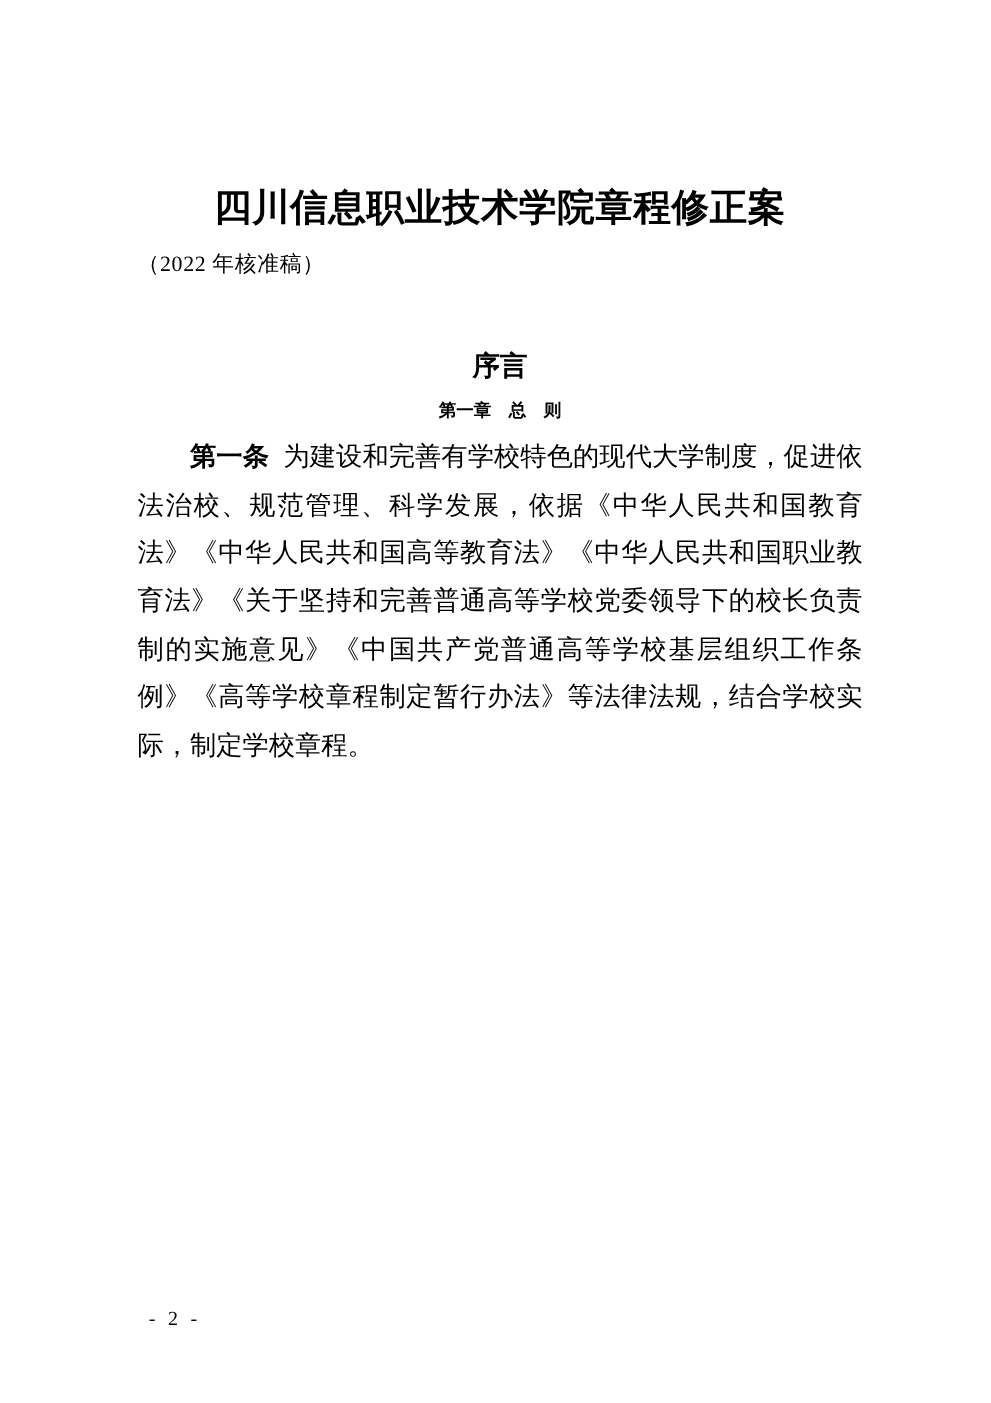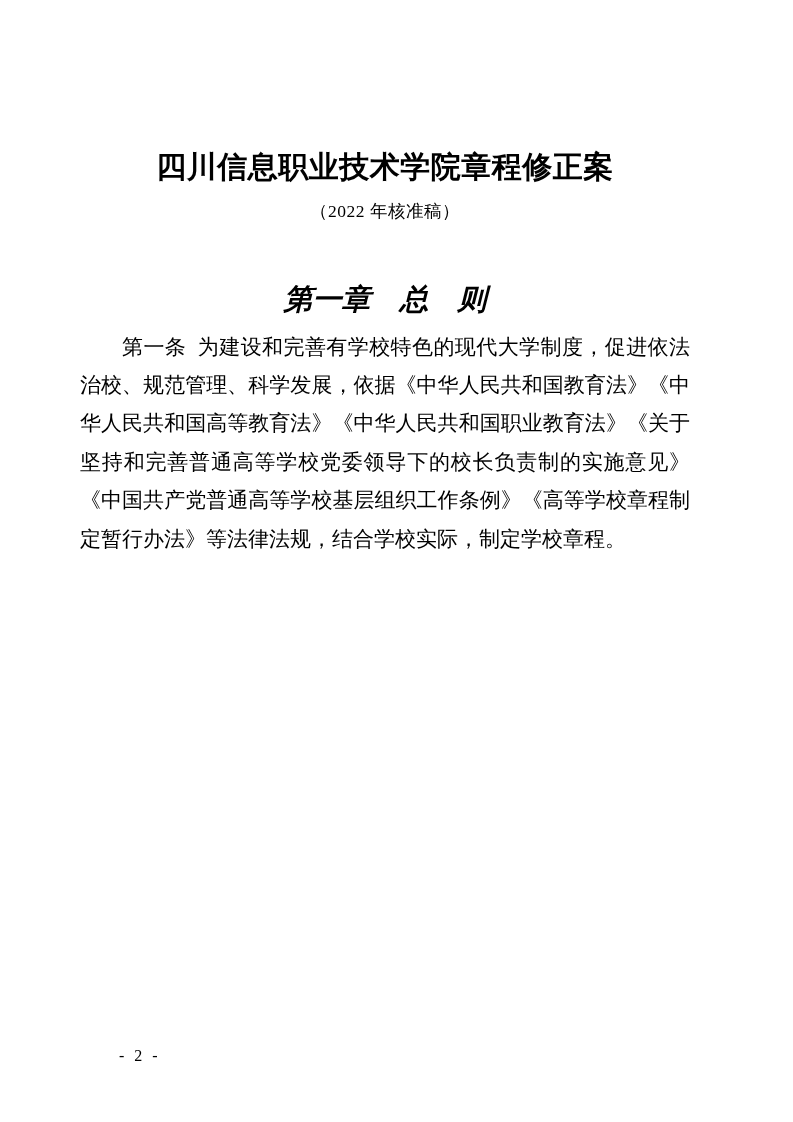--- a/index.html
+++ b/index.html
@@ -6,85 +6,85 @@
     margin: 0;
     padding: 0;
     background: #ffffff;
   }
   .page {
     position: relative;
     width: 793px;
     height: 1122px;
     background: #ffffff;
     box-sizing: border-box;
-    padding: 147px 103px 0 80px;
+    padding: 147px 103px 0 110px;
     font-family: "Liberation Serif", "DejaVu Serif", serif;
     color: #000000;
     overflow: hidden;
   }
   .doc-title {
     margin: 0 0 13px 0;
     font-family: "Liberation Sans", "DejaVu Sans", sans-serif;
     font-weight: bold;
     font-size: 30px;
     line-height: 1.3;
     text-align: center;
     letter-spacing: 0.5px;
   }
   .doc-subtitle {
     margin: 0 0 56px 0;
     font-size: 17.5px;
-    text-align: center;
+    text-align: left;
     letter-spacing: 0.5px;
   }
   .section-heading {
     margin: 0 0 11px 0;
     font-family: "Liberation Sans", "DejaVu Sans", sans-serif;
     font-weight: bold;
     font-size: 22px;
     line-height: 1.3;
     text-align: center;
   }
   .chapter-heading {
     margin: 6px 0 8px 0;
     font-family: "Liberation Sans", "DejaVu Sans", sans-serif;
     font-weight: bold;
-    font-size: 29px;
+    font-size: 14px;
     line-height: 1.4;
     text-align: center;
-    font-style: italic;
   }
   p.body-para {
     margin: 0;
     font-size: 21px;
     line-height: 38.4px;
     text-align: justify;
     text-indent: 2em;
   }
   .article-lead {
-    font-weight: normal;
+    font-weight: bold;
     margin-right: 0.55em;
   }
   .page-footer {
     position: absolute;
     left: 119px;
     bottom: 57px;
     font-size: 16px;
     letter-spacing: 3px;
   }
 </style>
 </head>
 <body>
 
 <div class="page">
 
   <h1 class="doc-title">四川信息职业技术学院章程修正案</h1>
 
   <div class="doc-subtitle">（2022 年核准稿）</div>
 
+  <h2 class="section-heading">序言</h2>
 
 
 
   <h2 class="chapter-heading">第一章　总　则</h2>
 
   <p class="body-para">
     <span class="article-lead">第一条</span><span>为建设和完善有学校特色的现代大学制度，促进依法治校、规范管理、科学发展，依据《中华人民共和国教育法》《中华人民共和国高等教育法》《中华人民共和国职业教育法》《关于坚持和完善普通高等学校党委领导下的校长负责制的实施意见》《中国共产党普通高等学校基层组织工作条例》《高等学校章程制定暂行办法》等法律法规，结合学校实际，制定学校章程。</span>
   </p>
 
   <div class="page-footer">

